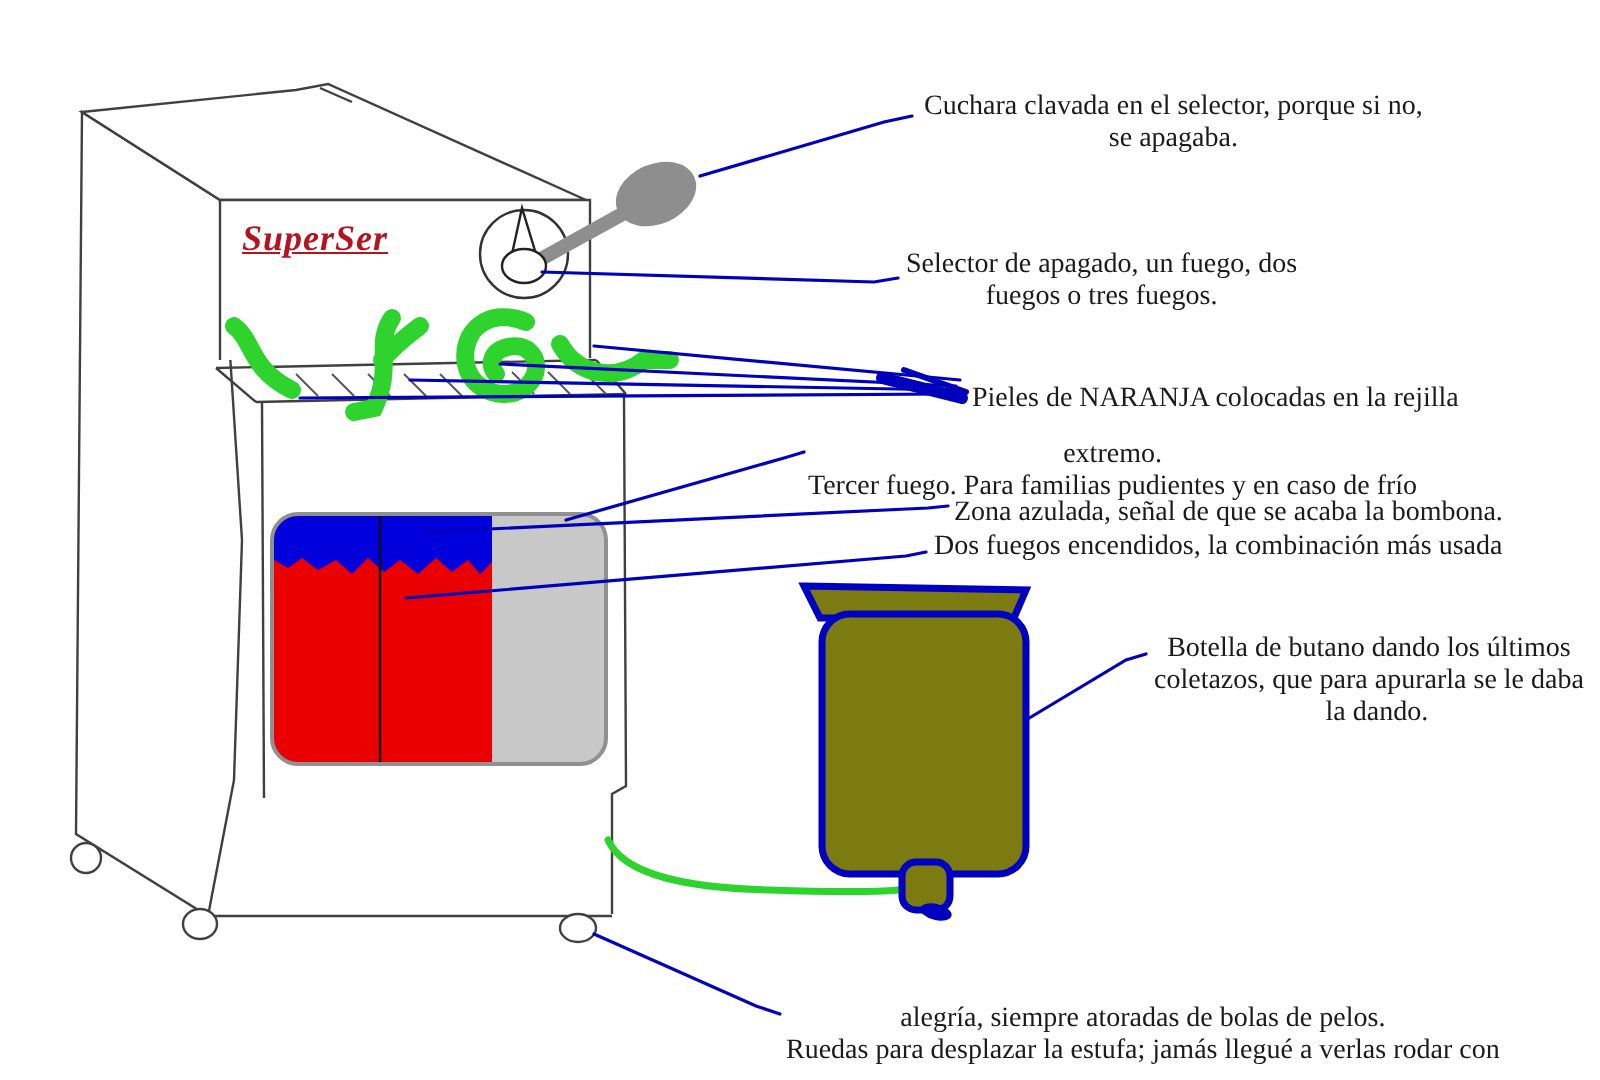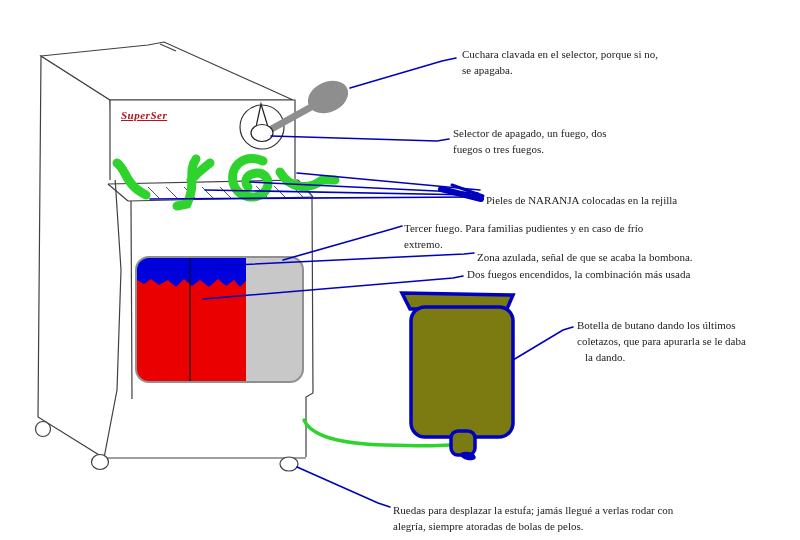--- a/index.html
+++ b/index.html
@@ -1,22 +1,22 @@
 <!DOCTYPE html>
 <html style="--c-outline-dark: #404040; --c-outline-gray: #909090; --c-fire-red: #ea0000; --c-flame-blue: #0000dd; --c-unlit-gray: #c8c8c8; --c-peel-green: #2ed32e; --c-hose-green: #2ed32e; --c-bottle-olive: #7b7b12; --c-bottle-outline: #0000c0; --c-annotation-blue: #0000bd; --c-brand-red: #b41420; --c-spoon-gray: #8e8e8e;"><head>
 <meta charset="utf-8">
 <style>
   html,body{margin:0;padding:0;background:#fff;}
   #stage{position:relative;width:800px;height:540px;background:#fff;overflow:hidden;
          font-family:"Liberation Serif", serif;}
   #drawing{position:absolute;left:0;top:0;}
-  .ann{position:absolute;font-size:11px;line-height:16px;color:#1b1b1b;white-space:nowrap;}
+  .ann{position:absolute;font-size:14px;line-height:16px;color:#1b1b1b;white-space:nowrap;text-align:center;}
   .ann div{white-space:nowrap;}
   .indent{padding-left:8px;}
-  #brand{position:absolute;left:121px;top:109px;font-size:11px;font-style:italic;font-weight:bold;
+  #brand{position:absolute;left:121px;top:109px;font-size:18px;font-style:italic;font-weight:bold;
          text-decoration:underline;color:var(--c-brand-red,#b41420);letter-spacing:.5px;}
 </style>
 </head>
 <body>
 
 <div id="stage">
 
   <svg id="drawing" width="800" height="540" viewBox="0 0 800 540">
     <defs>
       <clipPath id="fireboxClip">
@@ -126,36 +126,36 @@
   <div class="ann" style="left:453px;top:125px">
     <div>Selector de apagado, un fuego, dos</div>
     <div>fuegos o tres fuegos.</div>
   </div>
 
   <div class="ann" style="left:486px;top:192px">
     <div>Pieles de NARANJA colocadas en la rejilla</div>
   </div>
 
   <div class="ann" style="left:404px;top:220px">
+    <div>extremo.</div>
     <div>Tercer fuego. Para familias pudientes y en caso de frío</div>
-    <div>extremo.</div>
   </div>
 
   <div class="ann" style="left:477px;top:249px">
     <div>Zona azulada, señal de que se acaba la bombona.</div>
   </div>
 
   <div class="ann" style="left:467px;top:266px">
     <div>Dos fuegos encendidos, la combinación más usada</div>
   </div>
 
   <div class="ann" style="left:577px;top:317px">
     <div>Botella de butano dando los últimos</div>
     <div>coletazos, que para apurarla se le daba</div>
     <div class="indent">la dando.</div>
   </div>
 
   <div class="ann" style="left:393px;top:502px">
+    <div>alegría, siempre atoradas de bolas de pelos.</div>
     <div>Ruedas para desplazar la estufa; jamás llegué a verlas rodar con</div>
-    <div>alegría, siempre atoradas de bolas de pelos.</div>
   </div>
 
 </div>
 
 </body></html>

